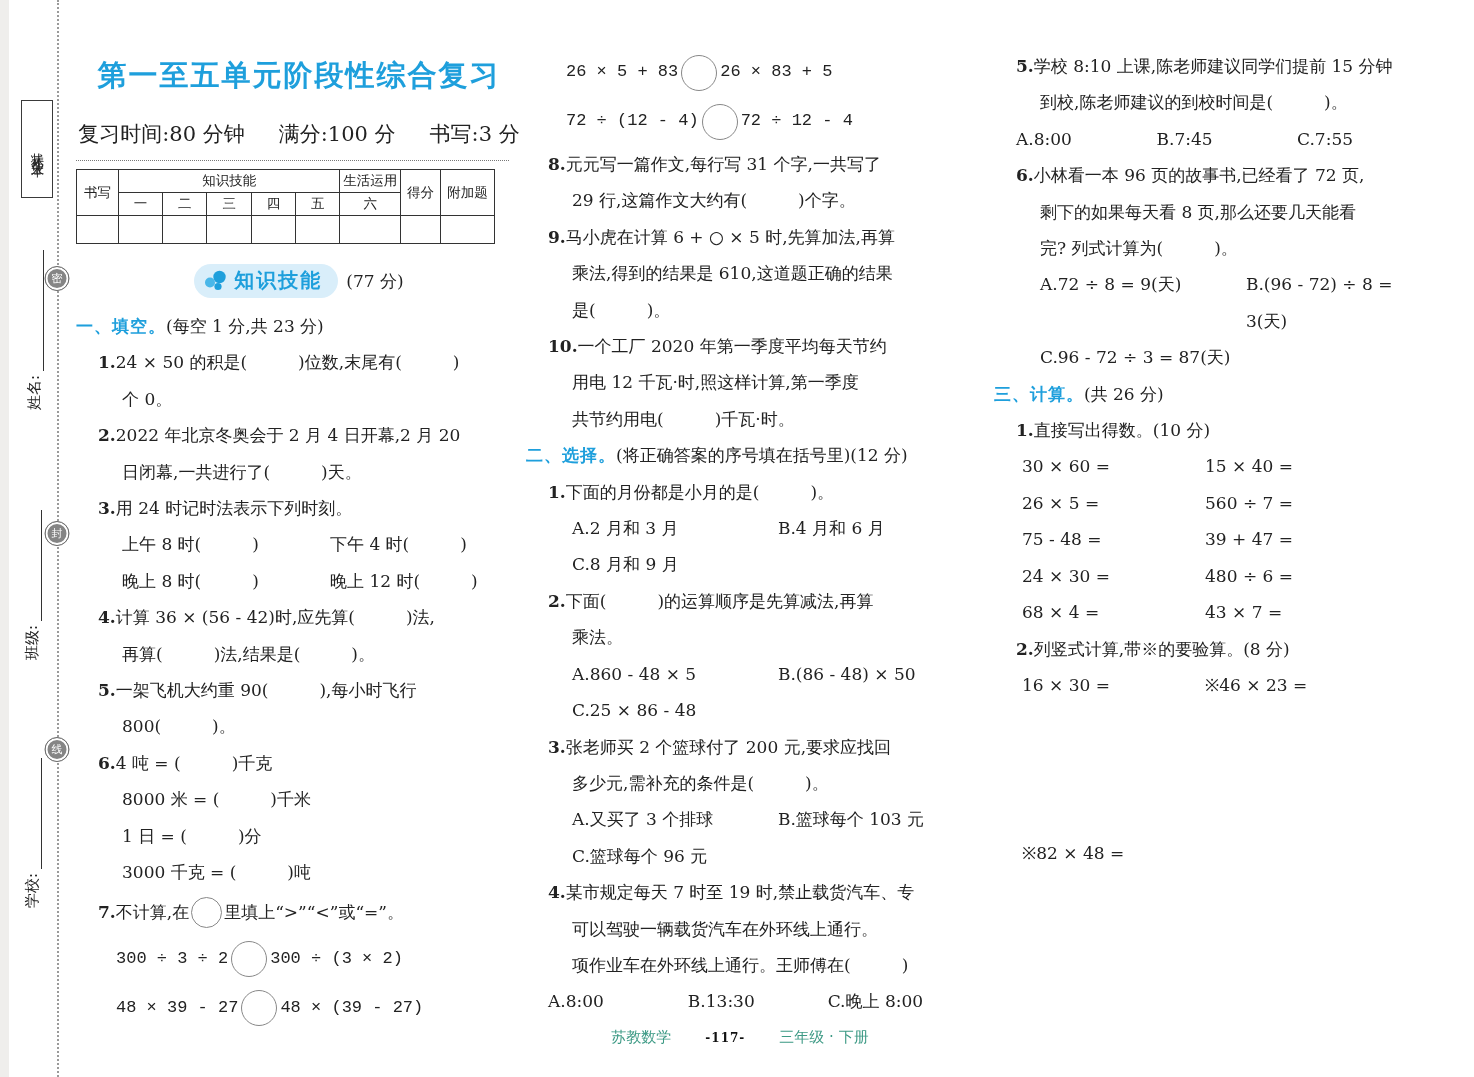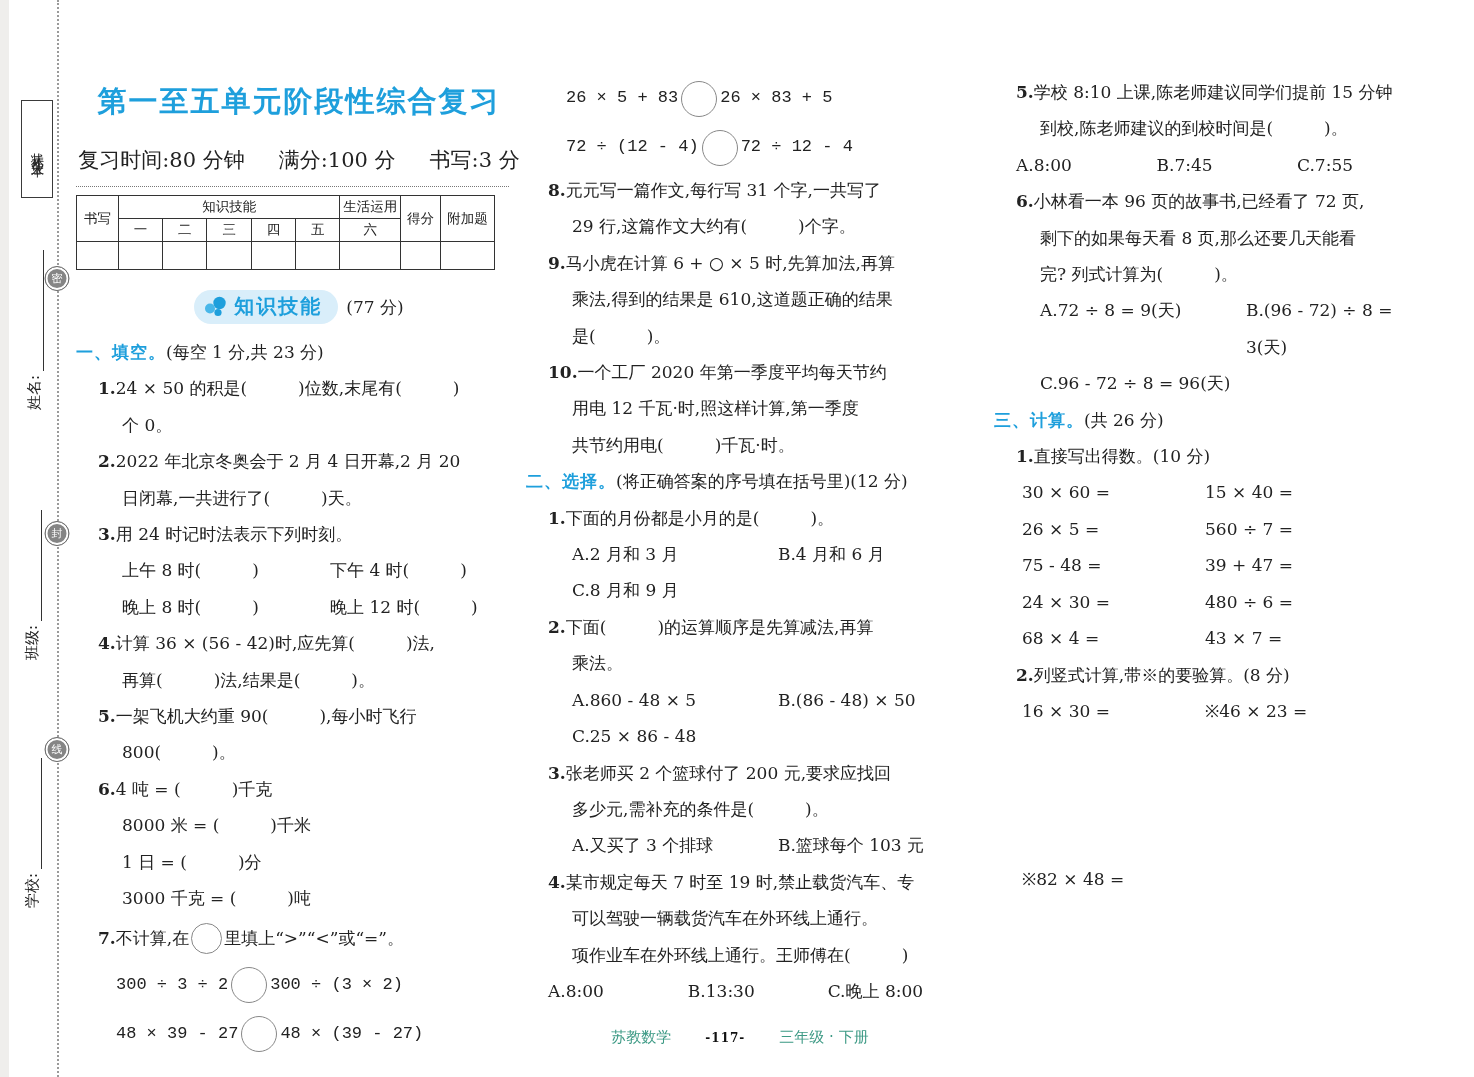--- a/index.html
+++ b/index.html
@@ -16,21 +16,21 @@
              font-size:13px;letter-spacing:3px;color:#222;background:#fff;}
   .seal{position:absolute;left:57px;width:23px;height:23px;border-radius:50%;
         background:#858585;border:1px solid #6c6c6c;box-shadow:inset 0 0 0 2px #fff;
         color:#fff;font-size:11px;display:flex;align-items:center;justify-content:center;
         transform:translateX(-50%);font-family:"DejaVu Sans","Liberation Sans",sans-serif;}
   .side-field{position:absolute;height:20px;display:flex;align-items:flex-end;
               transform:rotate(-90deg);font-size:15px;color:#222;white-space:nowrap;}
   .side-field .rule{display:inline-block;border-bottom:1.3px solid #333;height:14px;margin-left:4px;flex:1;}
 
   
-  .col{position:absolute;top:74px;font-size:17px;}
+  .col{position:absolute;top:48px;font-size:17px;}
   .col1{left:76px;width:446px;}
   .col2{left:526px;width:442px;}
   .col3{left:994px;width:444px;}
 
   .doc-title{color:#1e9fdc;font-family:"DejaVu Sans","Liberation Sans",sans-serif;
              font-weight:bold;font-size:29px;letter-spacing:2px;text-align:center;margin:8px 0 0 0;}
   .meta-row{display:flex;justify-content:center;gap:34px;font-size:21px;margin-top:24px;color:#222;white-space:pre;}
   .dot-sep{border-top:1.5px dotted #777;margin:12px 0 8px 0;width:97%;}
 
   table.score{border-collapse:collapse;width:94%;table-layout:fixed;
@@ -195,37 +195,38 @@
         <div class="line item"><span class="num">1.</span><span>下面的月份都是小月的是(　　　)。</span></div>
         <div class="line pair"><span class="pl">A.2 月和 3 月</span><span class="pr">B.4 月和 6 月</span></div>
         <div class="line cont"><span>C.8 月和 9 月</span></div>
         <div class="line item"><span class="num">2.</span><span>下面(　　　)的运算顺序是先算减法,再算</span></div>
         <div class="line cont"><span>乘法。</span></div>
         <div class="line pair"><span class="pl">A.860 - 48 × 5</span><span class="pr">B.(86 - 48) × 50</span></div>
         <div class="line cont"><span>C.25 × 86 - 48</span></div>
         <div class="line item"><span class="num">3.</span><span>张老师买 2 个篮球付了 200 元,要求应找回</span></div>
         <div class="line cont"><span>多少元,需补充的条件是(　　　)。</span></div>
         <div class="line pair"><span class="pl">A.又买了 3 个排球</span><span class="pr">B.篮球每个 103 元</span></div>
+        <div class="line cont"><span>C.篮球每个 96 元</span></div>
         <div class="line item"><span class="num">4.</span><span>某市规定每天 7 时至 19 时,禁止载货汽车、专</span></div>
         <div class="line cont"><span>可以驾驶一辆载货汽车在外环线上通行。</span></div>
         <div class="line cont"><span>项作业车在外环线上通行。王师傅在(　　　)</span></div>
         <div class="line triple"><span>A.8:00</span><span>B.13:30</span><span>C.晚上 8:00</span></div>
       </div>
   </div>
 
   <div class="col col3">
     <div id="col3-lines">
         <div class="line item"><span class="num">5.</span><span>学校 8:10 上课,陈老师建议同学们提前 15 分钟</span></div>
         <div class="line cont"><span>到校,陈老师建议的到校时间是(　　　)。</span></div>
         <div class="line triple"><span>A.8:00</span><span>B.7:45</span><span>C.7:55</span></div>
         <div class="line item"><span class="num">6.</span><span>小林看一本 96 页的故事书,已经看了 72 页,</span></div>
         <div class="line cont"><span>剩下的如果每天看 8 页,那么还要几天能看</span></div>
         <div class="line cont"><span>完? 列式计算为(　　　)。</span></div>
         <div class="line pair"><span class="pl">A.72 ÷ 8 = 9(天)</span><span class="pr">B.(96 - 72) ÷ 8 = 3(天)</span></div>
-        <div class="line cont"><span>C.96 - 72 ÷ 8 = 96(天)</span></div>
+        <div class="line cont"><span>C.96 - 72 ÷ 3 = 87(天)</span></div>
         <div class="line head"><span class="blue">三、计算。</span><span>(共 26 分)</span></div>
         <div class="line item"><span class="num">1.</span><span>直接写出得数。(10 分)</span></div>
         <div class="line eq"><span class="pl">30 × 60 =</span><span class="pr">15 × 40 =</span></div>
         <div class="line eq"><span class="pl">26 × 5 =</span><span class="pr">560 ÷ 7 =</span></div>
         <div class="line eq"><span class="pl">75 - 48 =</span><span class="pr">39 + 47 =</span></div>
         <div class="line eq"><span class="pl">24 × 30 =</span><span class="pr">480 ÷ 6 =</span></div>
         <div class="line eq"><span class="pl">68 × 4 =</span><span class="pr">43 × 7 =</span></div>
         <div class="line item"><span class="num">2.</span><span>列竖式计算,带※的要验算。(8 分)</span></div>
         <div class="line eq"><span class="pl">16 × 30 =</span><span class="pr">※46 × 23 =</span></div>
         <div style="height: 132px;"></div>

